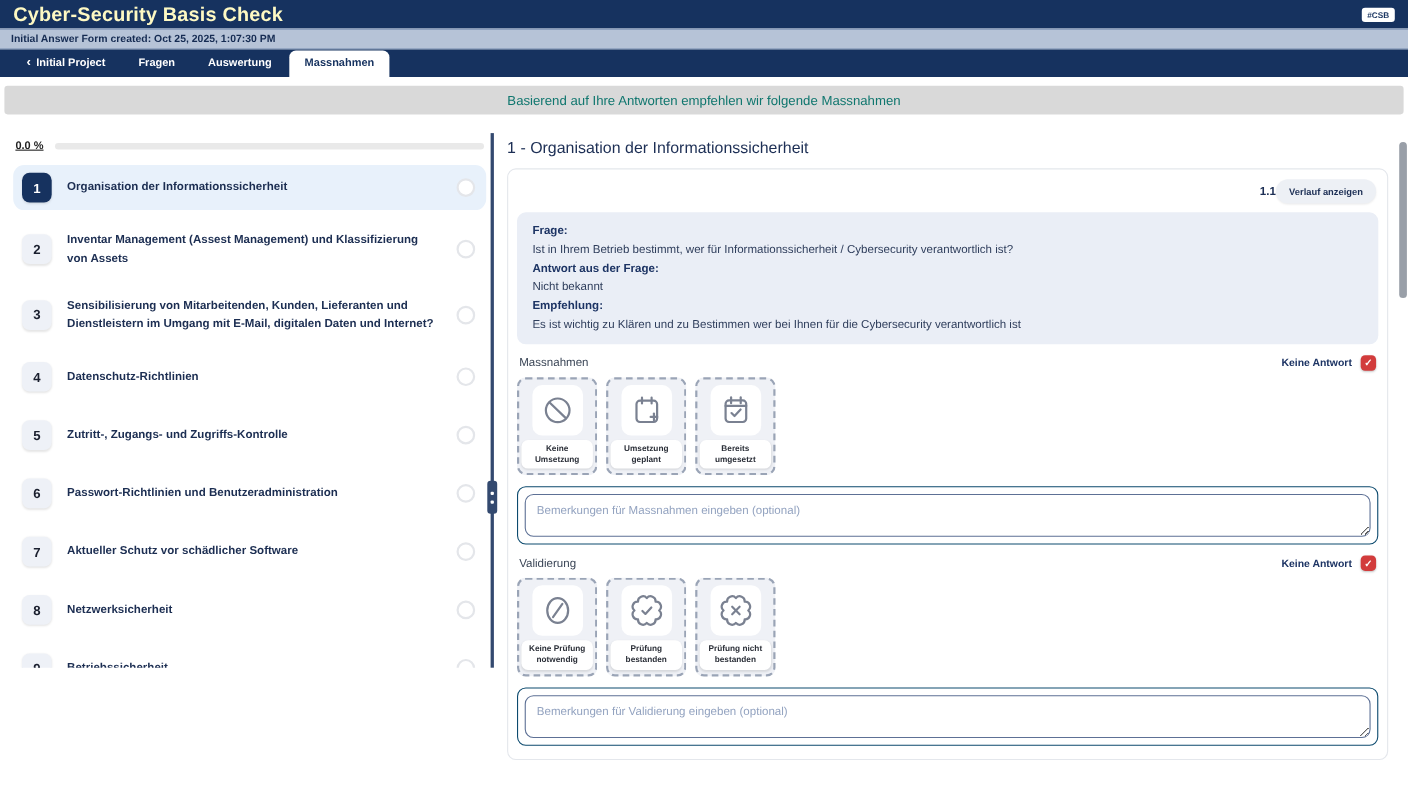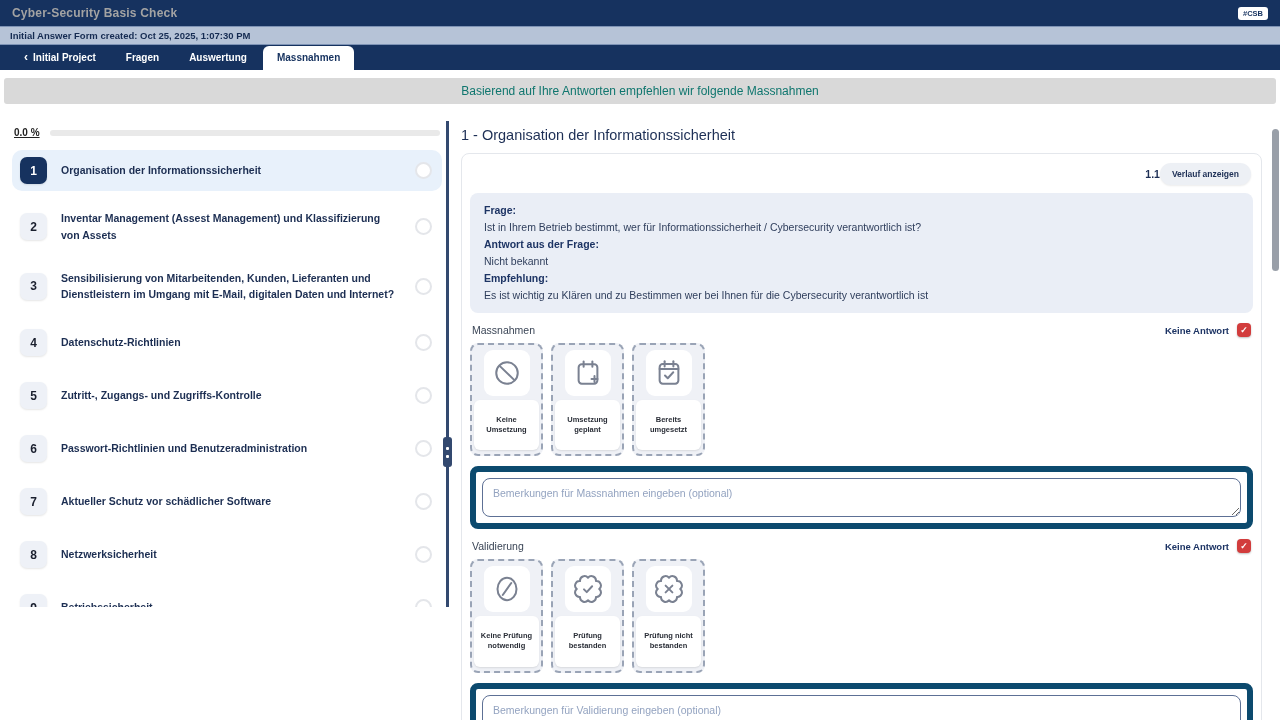--- a/index.html
+++ b/index.html
@@ -2,21 +2,21 @@
 <html><head>
 <meta charset="utf-8">
 <style>
   * { box-sizing: border-box; margin: 0; padding: 0; }
   html,body { width: 1280px; height: 720px; overflow: hidden; background: #fff;
     font-family: "Liberation Sans", sans-serif; }
 
   
   .app-header { height: 26px; background: #16325f; display: flex; align-items: center;
     justify-content: space-between; padding: 0 12px; }
-  .app-title { color: #a3a3a3; font-size: 12px; font-weight: bold; letter-spacing: .2px; }
+  .app-title { color: #fef9c3; font-size: 18px; font-weight: bold; letter-spacing: .2px; }
   .csb-badge { background: #fff; color: #16325f; font-size: 7.5px; font-weight: bold;
     padding: 2px 5px; border-radius: 3px; }
 
   .subheader { height: 19px; background: #b6c3d7; border-top: 1px solid #7e93b5;
     border-bottom: 1px solid #7e93b5; color: #152b52; font-size: 9.5px; font-weight: 600;
     display: flex; align-items: center; padding: 0 10px; }
 
   
   .tabbar { height: 25px; background: #16325f; display: flex; align-items: flex-end;
     padding-left: 10px; gap: 2px; }
@@ -78,25 +78,25 @@
     box-shadow: 0 1px 2px rgba(0,0,0,.25); }
   .ka-box::after { content: "✓"; font-size: 9px; font-weight: bold; }
 
   .tiles { display: flex; gap: 8px; margin-bottom: 10px; }
   .tile { width: 73px; min-height: 77px; border: 2px dashed #9aa4b6; border-radius: 8px;
     background: #eff1f6; display: flex; flex-direction: column; align-items: center;
     padding: 5px 3px 4px; gap: 4px; cursor: pointer; }
   .tile-icon { width: 46px; height: 46px; background: #fff; border-radius: 9px;
     display: flex; align-items: center; justify-content: center; }
   .tile-icon svg { width: 30px; height: 30px; }
-  .tile-label { background: #fff; border-radius: 6px; padding: 15px 4px; font-size: 7.5px;
+  .tile-label { background: #fff; border-radius: 6px; padding: 3px 4px; font-size: 7.5px;
     font-weight: bold; color: #2a2e37; text-align: center; line-height: 1.35; width: 65px;
     box-shadow: 0 1px 2px rgba(0,0,0,.10); }
 
-  .comment-wrap { border: 6px solid #0c4a6e; border-radius: 8px; padding: 6px; margin-bottom: 4px; }
+  .comment-wrap { border: 1px solid #0c4a6e; border-radius: 8px; padding: 6px; margin-bottom: 4px; }
   .comment-wrap textarea { width: 100%; height: 39px; border: 1.6px solid #5d7095;
     border-radius: 8px; padding: 8px 10px; font-size: 10.5px; font-family: inherit;
     color: #2f3e5c; resize: both; outline: none; display: block; }
   .comment-wrap textarea::placeholder { color: #93a3c0; }
 
   .vscroll { position: absolute; right: 1px; top: 8px; width: 7px; height: 460px; }
   .vthumb { width: 7px; height: 142px; background: #999fa8; border-radius: 4px; cursor: pointer; }
 </style>
 </head>
 <body>

